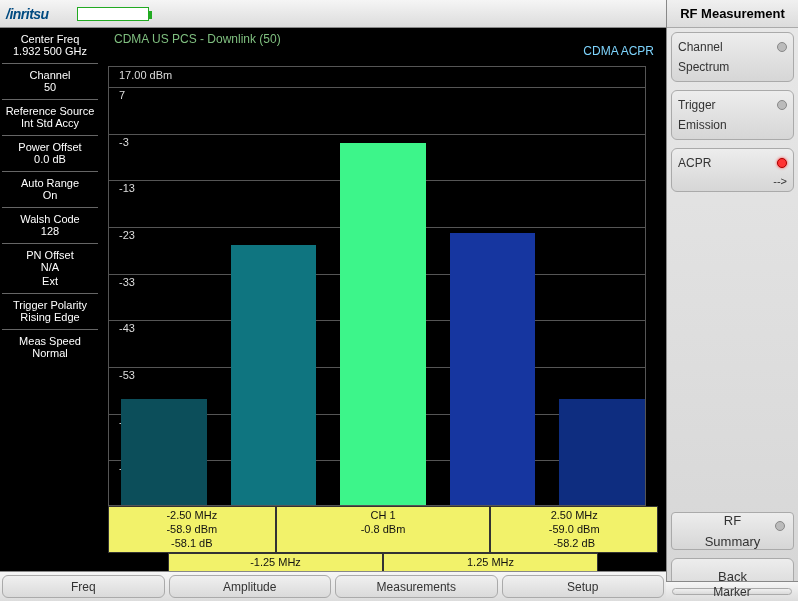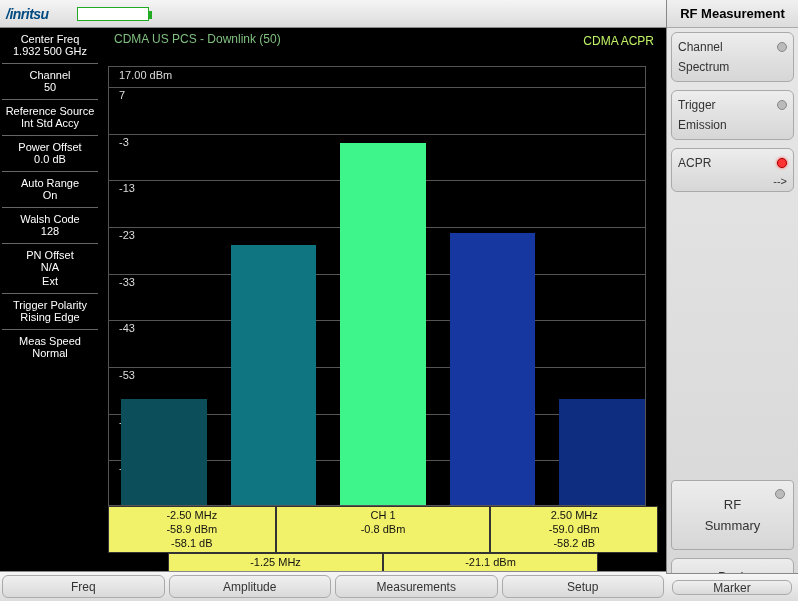--- a/index.html
+++ b/index.html
@@ -20,28 +20,28 @@
   .ext-row { color:#fff; font-size:11px; text-align:center; padding:0 0 6px; margin-top:-4px;}
 
   .right-panel { position:absolute; top:0; right:0; width:132px; height:100%; background:linear-gradient(#e8e8e8,#d6d6d6); border-left:1px solid #888; display:flex; flex-direction:column; }
   .rp-header { background:linear-gradient(#f0f0f0,#dcdcdc); font-size:13px; font-weight:bold; text-align:center; padding:6px 4px; border-bottom:1px solid #aaa; }
   .rp-btn { background:linear-gradient(#ededed,#d6d6d6); border:1px solid #aaa; border-radius:6px; margin:4px 4px; padding:4px 6px; font-size:12px; color:#333; position:relative; }
   .rp-btn .row { display:flex; justify-content:space-between; align-items:center; padding:3px 0;}
   .led { width:10px; height:10px; border-radius:50%; background:#bbb; border:1px solid #888; display:inline-block;}
   .led.red { background:#f33; border-color:#a00; box-shadow:0 0 3px #f33;}
   .arrow-row { text-align:right; font-size:11px; color:#333; padding-top:2px;}
   .rp-spacer { flex:1; }
-  .rp-bottom { background:linear-gradient(#ededed,#d6d6d6); border:1px solid #aaa; border-radius:4px; margin:4px 4px; padding:16px 6px; font-size:13px; color:#333; position:relative; text-align:center;}
+  .rp-bottom { background:linear-gradient(#ededed,#d6d6d6); border:1px solid #aaa; border-radius:4px; margin:4px 4px; padding:0 6px; font-size:13px; color:#333; position:relative; text-align:center;}
   .rp-bottom .mini-led { position:absolute; right:8px; top:8px; width:10px;height:10px;border-radius:50%;background:#bbb;border:1px solid #888;}
   .rp-plain { background:linear-gradient(#ededed,#d6d6d6); border:1px solid #aaa; border-radius:6px; margin:4px 4px 6px; padding:10px 6px; font-size:13px; color:#333; text-align:center;}
 
   .plot-area { position:absolute; top:28px; left:100px; right:132px; bottom:30px; background:#000; }
 
   .title-line { position:absolute; top:4px; left:14px; color:#7fbf7f; font-size:12px; }
-  .cdma-lbl { position:absolute; top:6px; right:12px; color:#bef264; font-size:12px; }
+  .cdma-lbl { position:absolute; top:16px; right:12px; color:#7dd3fc; font-size:12px; }
 
   .chart { position:absolute; top:38px; left:8px; right:20px; height:440px; }
   .ylabel { position:absolute; left:10px; font-size:11px; color:#ddd; }
   .grid-box { position:absolute; left:0; right:0; top:0; bottom:0; border:1px solid #555; }
   .hline { position:absolute; left:0; right:0; height:1px; background:#555; }
   .bars { position:absolute; left:0; right:0; bottom:0; top:0; }
   .bar { position:absolute; bottom:0; }
   .bar.t1 { background:#0c4e5a; }
   .bar.t2 { background:#0f7580; }
   .bar.t3 { background:#3df58a; }
@@ -50,21 +50,21 @@
 
   .tables { position:absolute; left:8px; right:8px; top:478px; }
   .trow1 { display:flex; }
   .tcell { background:#f2f26a; border:1px solid #333; padding:2px 4px; text-align:center; font-size:11px; color:#111; line-height:1.25;}
   .trow2 { display:flex; margin-top:0;}
   .trow2 .tcell { flex:1; }
   .trow1 .tcell.w { flex:1; }
 
   .bottom-bar { position:absolute; left:0; right:132px; bottom:0; height:30px; background:linear-gradient(#f6f6f6,#dcdcdc); display:flex; border-top:1px solid #888; }
   .bb-btn { flex:1; border:1px solid #aaa; border-radius:6px; margin:3px 2px; display:flex; align-items:center; justify-content:center; font-size:12px; color:#333; background:linear-gradient(#f0f0f0,#dadada); cursor:pointer; }
-  .bottom-bar-r { position:absolute; right:0; bottom:0; width:132px; height:28px; background:linear-gradient(#f6f6f6,#dcdcdc); border-top:1px solid #888; display:flex; padding:3px 4px;}
+  .bottom-bar-r { position:absolute; right:0; bottom:0; width:132px; height:20px; background:linear-gradient(#f6f6f6,#dcdcdc); border-top:1px solid #888; display:flex; padding:3px 4px;}
   .bottom-bar-r .bb-btn { flex:1; }
 </style>
 </head>
 <body>
 
 <div class="top-bar">
   <span class="logo">/inritsu</span>
   <span class="battery"><span class="battery-fill"></span></span>
 </div>
 
@@ -206,20 +206,21 @@
           <div>-58.2 dB</div>
       </div>
     </div>
     <div class="trow2" style="padding:0 60px;">
       <div class="tcell">
         <div>-1.25 MHz</div>
           <div>-23.9 dBm</div>
           <div>-23.1 dB</div>
       </div>
       <div class="tcell">
+        <div>1.25 MHz</div>
           <div>-21.1 dBm</div>
           <div>-20.3 dB</div>
       </div>
     </div>
   </div>
 </div>
 
 <div class="bottom-bar">
   <div class="bb-btn">
       <span>Freq</span>

